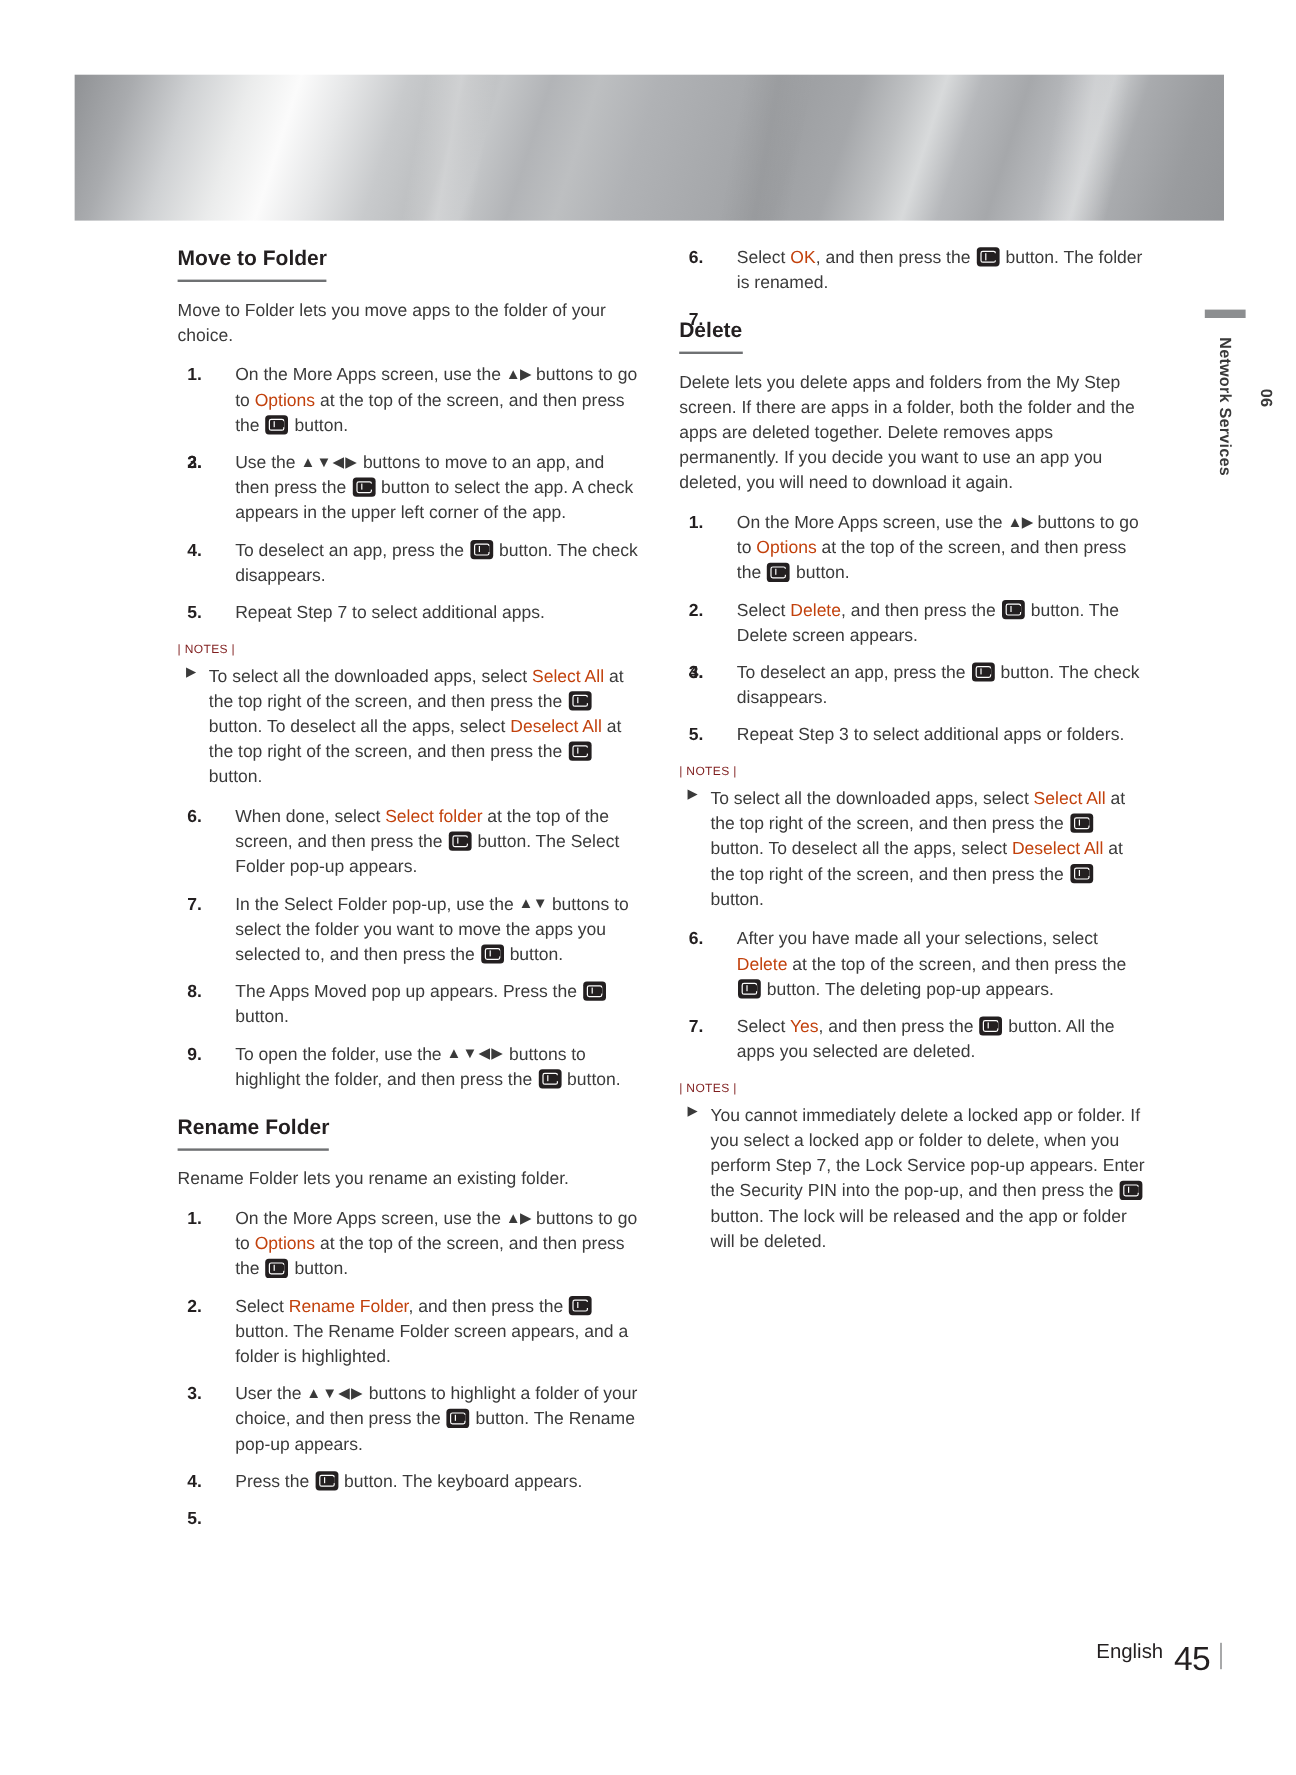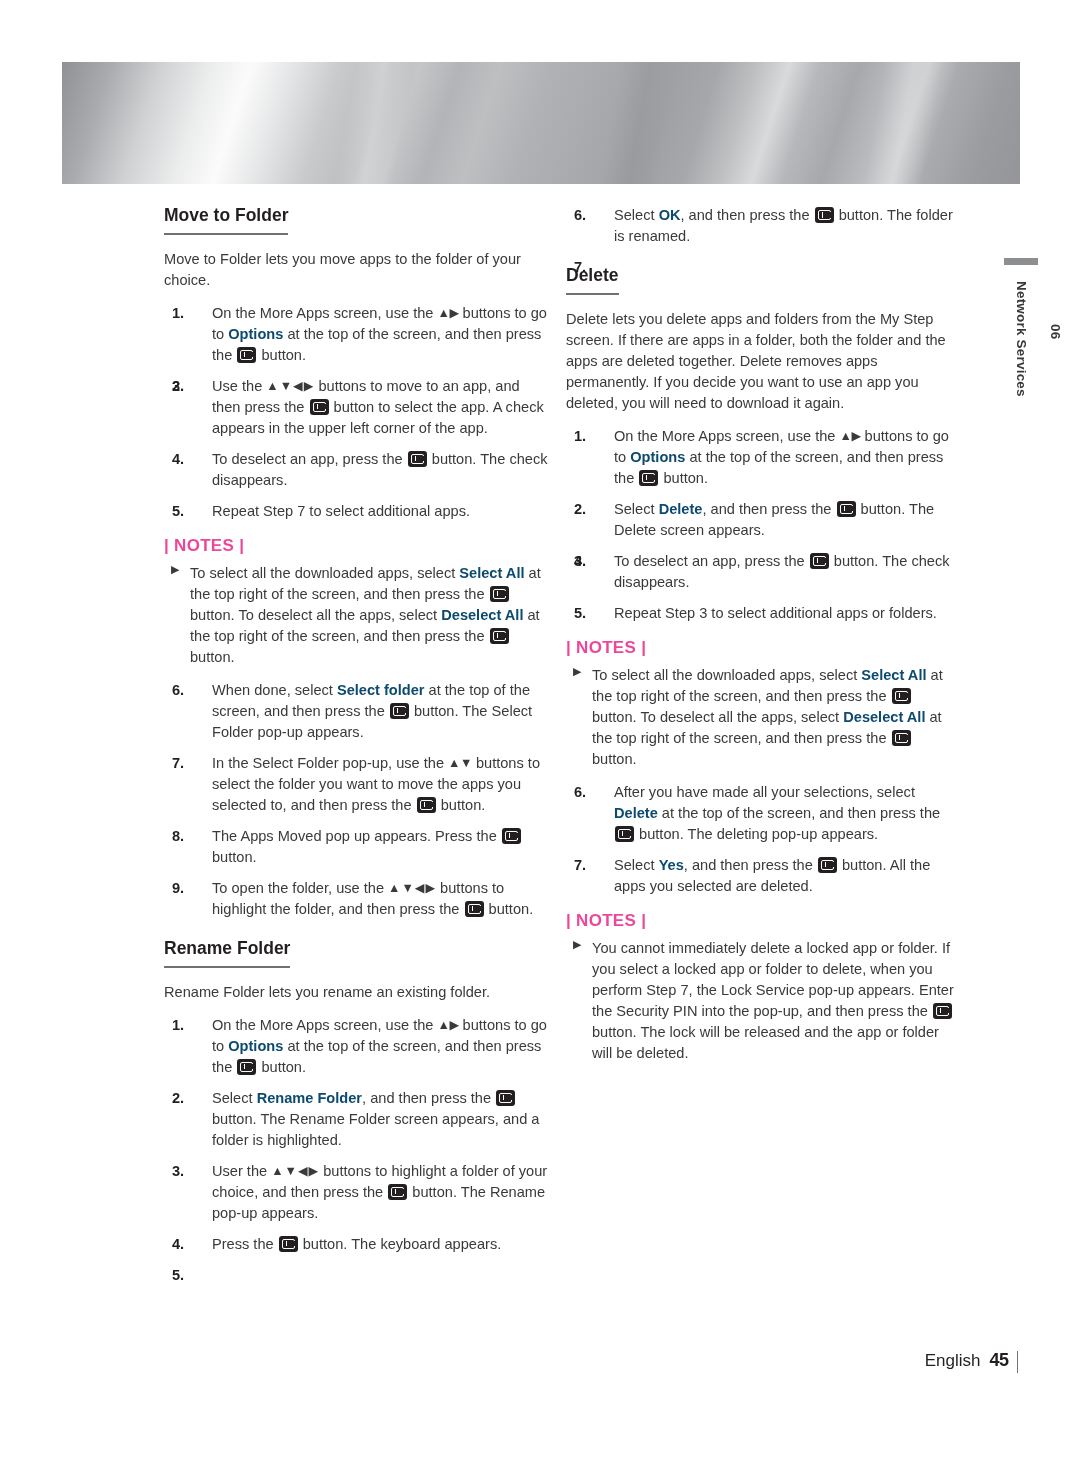--- a/index.html
+++ b/index.html
@@ -90,21 +90,21 @@
     display: block;
     margin-bottom: 14px;
   }
 
   
   .col {
     position: absolute;
     top: 205px;
     width: 388px;
   }
-  .col-left  { left: 164px; }
+  .col-left  { left: 148px; }
   .col-right { left: 566px; }
 
   h2.sec {
     font-size: 17.5px;
     font-weight: bold;
     color: #231f20;
     margin: 0 0 3px 0;
     padding: 0;
     display: inline-block;
     line-height: 1.25;
@@ -139,23 +139,23 @@
   ol.steps > li > .num {
     position: absolute;
     left: 8px;
     top: 0;
     font-weight: bold;
     color: #231f20;
     font-size: 14.6px;
   }
 
   .notes-head {
-    font-size: 17px;
-    font-weight: bold;
-    color: #ec4899;
+    font-size: 10px;
+    font-weight: normal;
+    color: #7f1d1d;
     margin: 14px 0 7px 0;
     letter-spacing: 0.3px;
   }
   ul.notes {
     list-style: none;
     margin: 0 0 12px 0;
     padding: 0;
   }
   ul.notes > li {
     position: relative;
@@ -166,21 +166,21 @@
     color: #3a3a3a;
   }
   ul.notes > li > .bull {
     position: absolute;
     left: 7px;
     top: -1px;
     font-size: 11px;
     color: #3a3a3a;
   }
 
-  b, strong { color: #0c4a6e; font-weight: bold; }
+  b, strong { color: #c2410c; font-weight: normal; }
 
   
   .ebtn {
     display: inline-block;
     width: 19px;
     height: 16px;
     background: #231f20;
     border-radius: 3px;
     position: relative;
     vertical-align: -3px;
@@ -208,32 +208,32 @@
     box-sizing: border-box;
     border-left: 1.6px solid #ffffff;
   }
   .arrows { letter-spacing: -0.5px; font-size: 12.5px; vertical-align: 1px; }
   .arrows.sp { letter-spacing: 1px; }
 
   
   .footer {
     position: absolute;
     right: 62px;
-    bottom: 108px;
+    bottom: 80px;
     display: flex;
-    align-items: flex-end;
+    align-items: flex-start;
     color: #231f20;
   }
   .footer .lang {
     font-size: 17px;
     margin-right: 9px;
   }
   .footer .pageno {
-    font-size: 18px;
-    font-weight: bold;
+    font-size: 28px;
+    font-weight: normal;
     letter-spacing: -0.5px;
   }
   .footer .tick {
     display: inline-block;
     width: 1.5px;
     height: 22px;
     background: #6f7173;
     margin-left: 8px;
     transform: translateY(2px);
   }

